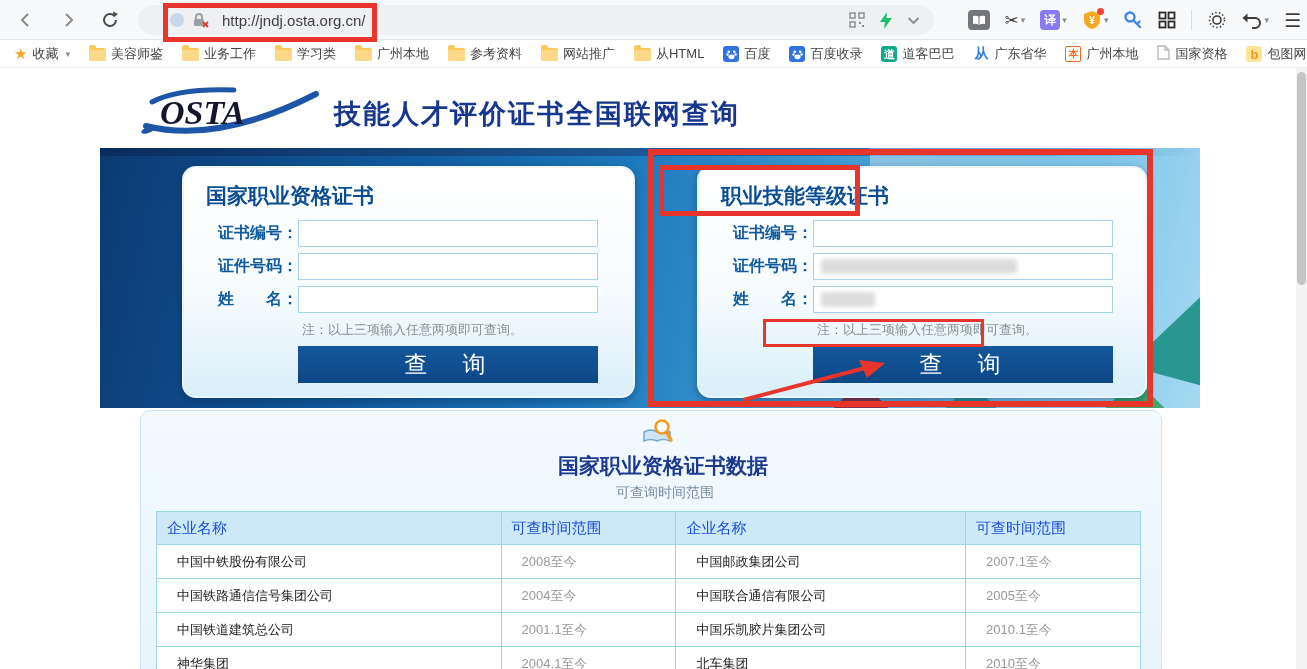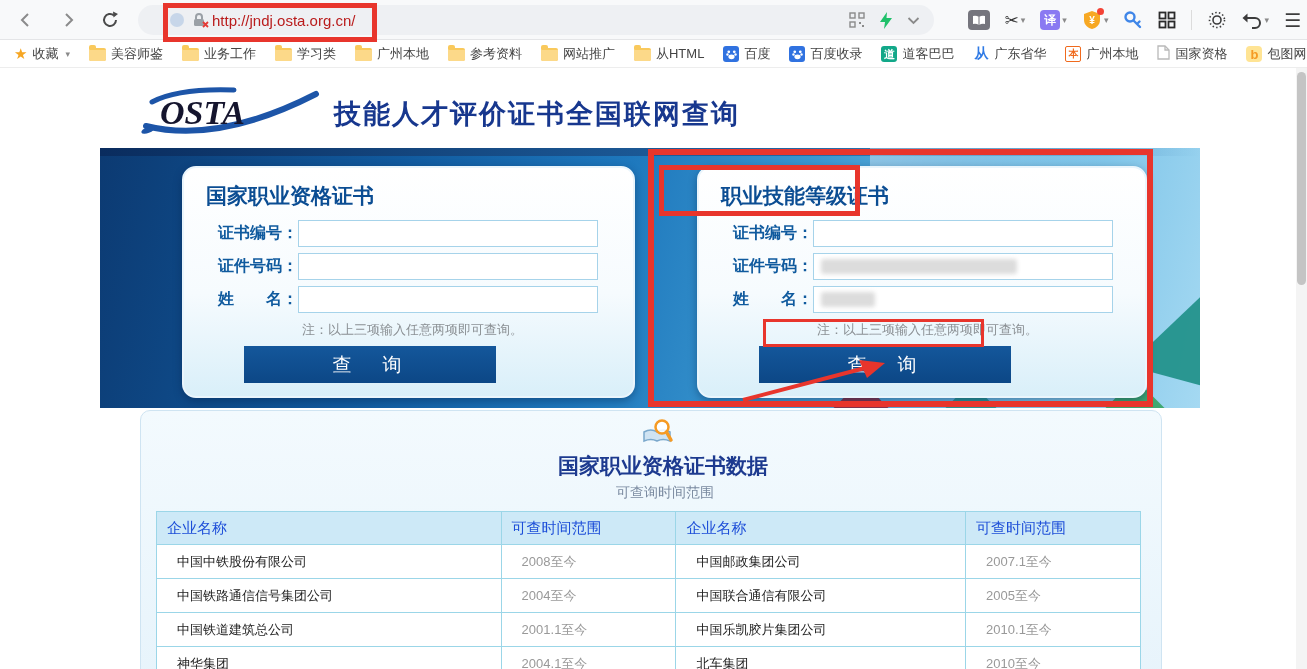--- a/index.html
+++ b/index.html
@@ -8,21 +8,21 @@
   .abs { position:absolute; }
 
   
   #toolbar { position:absolute; left:0; top:0; width:1307px; height:40px;
     background:#f8f9fa; border-bottom:1px solid #e4e5e7; }
   .navbtn { position:absolute; top:8px; width:24px; height:24px; display:flex;
     align-items:center; justify-content:center; cursor:pointer; }
   #urlbar { position:absolute; left:138px; top:5px; width:796px; height:30px;
     background:#eef0f3; border-radius:15px; display:flex; align-items:center; }
   #site-circle { width:14px; height:14px; border-radius:50%; background:#b9cde6; opacity:.75; margin-left:32px; }
-  #url-text { font-size:15px; color:#b91c1c; margin-left:2px; flex:1 1 auto;
+  #url-text { font-size:15px; color:#404040; margin-left:12px; flex:1 1 auto;
     white-space:nowrap; overflow:hidden; }
   .urlbar-right { display:flex; align-items:center; gap:14px; margin-right:14px; }
   .ticon { display:flex; align-items:center; justify-content:center; cursor:pointer; }
   .caret { font-size:9px; color:#8a8a8a; margin-left:2px; }
   #right-icons { position:absolute; right:6px; top:0; height:40px; display:flex;
     align-items:center; gap:15px; }
   .sep { width:1px; height:20px; background:#dcdcdc; }
   .sq-badge { width:20px; height:20px; border-radius:4px; color:#fff; font-size:12px;
     font-weight:bold; display:flex; align-items:center; justify-content:center; }
   #book-badge { background:#75757d; width:22px; }
@@ -85,22 +85,22 @@
   .frow label { width:114px; text-align:right; font-size:16px; font-weight:bold;
     color:#0f5a9e; white-space:pre; }
   .inwrap { position:relative; }
   .inwrap input { width:300px; height:27px; border:1px solid #a6d3ea; background:#fff;
     font-size:15px; padding:0 6px; outline:none; }
   .mask { position:absolute; top:6px; height:15px; border-radius:3px; background:#dcdcdc;
     filter:blur(2px); }
   .mask-id { left:8px; width:196px; }
   .mask-name { left:8px; width:54px; }
   .note { margin:8px 0 0 118px; font-size:13px; color:#8b9094; }
-  .qbtn { display:block; margin:7px 0 0 60px; width:252px; height:37px; border:none;
-    background:linear-gradient(180deg,#14579b,#0c4786); color:#fff; font-size:19px;
+  .qbtn { display:block; margin:7px 0 0 114px; width:300px; height:37px; border:none;
+    background:linear-gradient(180deg,#14579b,#0c4786); color:#fff; font-size:23px;
     letter-spacing:6px; cursor:pointer; font-family:inherit; }
 
   
   #dsection { position:absolute; left:140px; top:410px; width:1022px; height:300px;
     background:linear-gradient(180deg,#f3fafe,#e6f3fb);
     border:1px solid #cfe4f2; border-radius:10px 10px 0 0; }
   #ds-header { display:flex; align-items:center; padding:7px 0 0 16px;flex-direction:column; }
   #ds-title { font-family:"DejaVu Serif","Liberation Serif",serif; font-weight:bold;
     font-size:21px; color:#1d3a8f; margin-left:8px; }
   #ds-sub { font-size:14px; color:#7a8aa0; margin-left:12px; padding-top:4px; }

